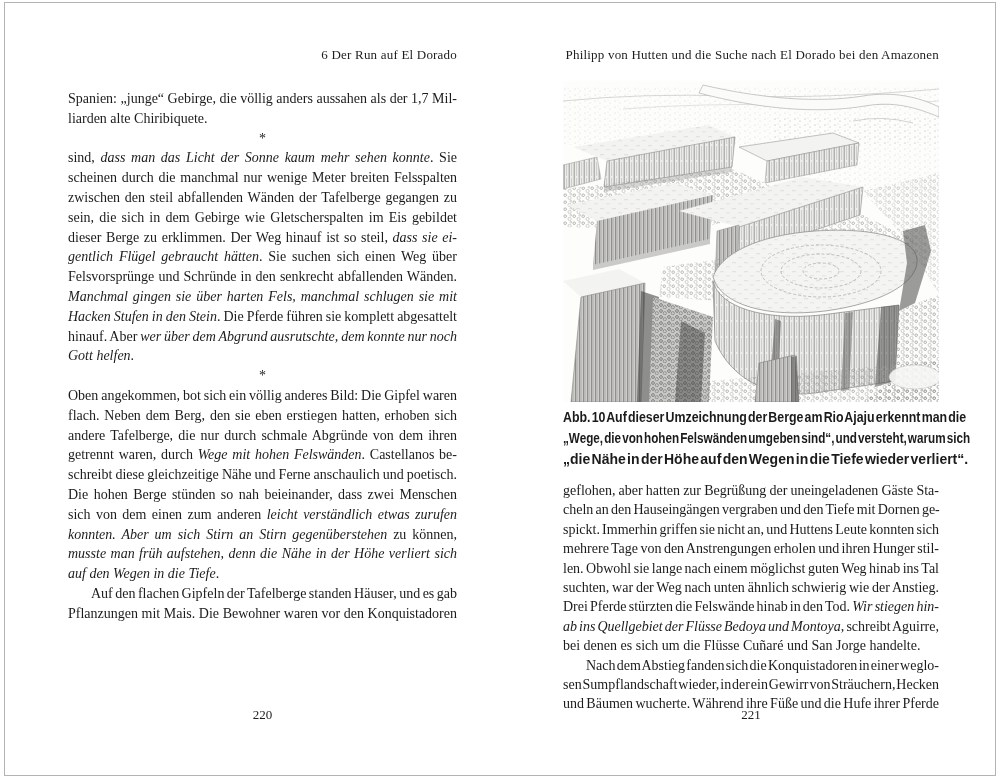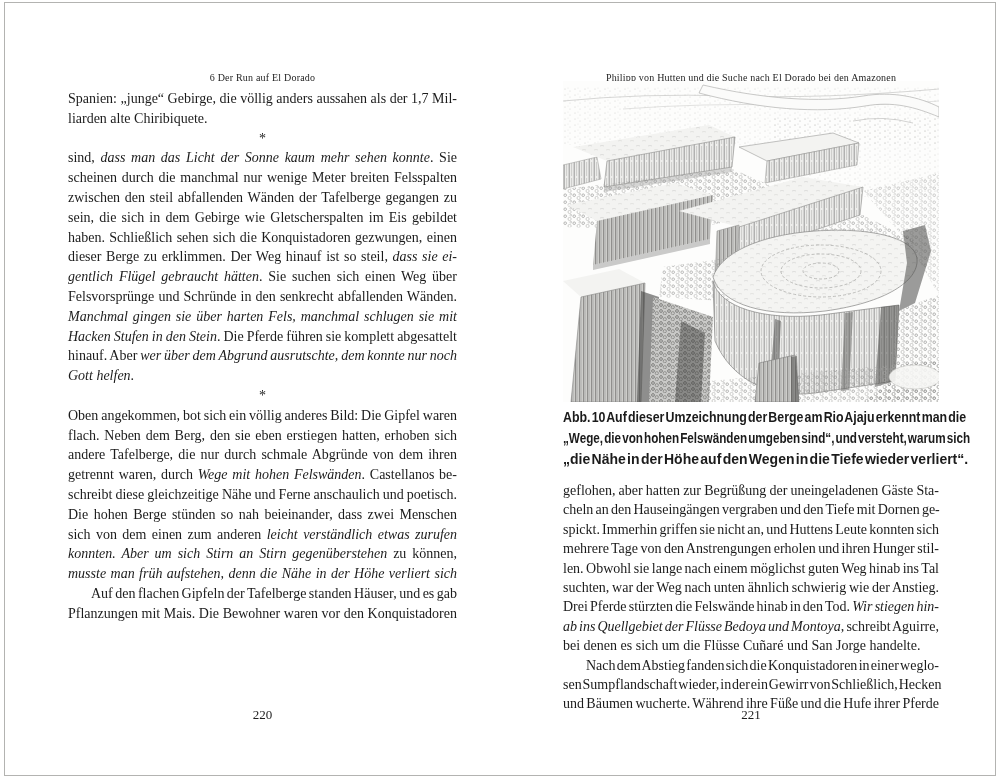--- a/index.html
+++ b/index.html
@@ -2,22 +2,22 @@
 <html><head>
 <meta charset="utf-8">
 <style>
   html,body{margin:0;padding:0;background:#ffffff;}
   #stage{position:relative;width:1000px;height:783px;background:#ffffff;overflow:hidden;
          font-family:"Liberation Serif", serif;color:#1e1e1e;}
   #frame{position:absolute;left:4px;top:2px;right:4px;bottom:7px;border:1px solid #b3b3b1;pointer-events:none;}
   .page{position:absolute;top:0;height:783px;}
   #left-page{left:68px;width:389px;}
   #right-page{left:563px;width:376px;}
-  .running-header{position:absolute;top:47px;left:0;right:0;text-align:center;
-                  font-size:10px;color:#1d1d1d;white-space:nowrap;letter-spacing:0.2px;margin-top:25px;}
+  .running-header{position:absolute;top:47px;left:0;right:0;text-align:right;
+                  font-size:13px;color:#1d1d1d;white-space:nowrap;letter-spacing:0.2px;}
   .body-text{position:absolute;left:0;right:0;}
   #left-body{top:89px;}
   #right-body{top:481px;}
   .para{margin:0;}
   .line{position:relative;height:19.8px;line-height:19.8px;font-size:14px;white-space:nowrap;
         color:#1b1b1b;overflow:visible;}
   #right-body .line{height:19.4px;line-height:19.4px;}
   .line.indent{text-indent:23px;}
   .sep{height:19.8px;line-height:19.8px;text-align:center;font-size:14px;color:#1b1b1b;}
   .page-number{position:absolute;top:707px;left:0;right:0;text-align:center;font-size:13px;color:#1d1d1d;}
@@ -39,40 +39,40 @@
         <div class="para">
           <div class="line" style="word-spacing: 0.046875px;"><span class="ln">Spanien: „junge“ Gebirge, die völlig anders aussahen als der 1,7 Mil-</span></div>
           <div class="line no-just"><span class="ln">liarden alte Chiribiquete.</span></div>
         </div>
         <div class="sep">*</div>
         <div class="para">
           <div class="line" style="word-spacing: 2.16903px;"><span class="ln">sind, <i>dass man das Licht der Sonne kaum mehr sehen konnte</i>. Sie</span></div>
           <div class="line" style="word-spacing: 1.29297px;"><span class="ln">scheinen durch die manchmal nur wenige Meter breiten Felsspalten</span></div>
           <div class="line" style="word-spacing: 1.22461px;"><span class="ln">zwischen den steil abfallenden Wänden der Tafelberge gegangen zu</span></div>
           <div class="line" style="word-spacing: 1.71719px;"><span class="ln">sein, die sich in dem Gebirge wie Gletscherspalten im Eis gebildet</span></div>
-          <div class="line" style="word-spacing: 0.863839px;"><span class="ln">haben. Schließlich sehen sich die Konquistadoren gezwungen, einen</span></div>
           <div class="line" style="word-spacing: 1.125px;"><span class="ln">dieser Berge zu erklimmen. Der Weg hinauf ist so steil, <i>dass sie ei-</i></span></div>
           <div class="line" style="word-spacing: 2.33507px;"><span class="ln"><i>gentlich Flügel gebraucht hätten</i>. Sie suchen sich einen Weg über</span></div>
           <div class="line" style="word-spacing: 0.622768px;"><span class="ln">Felsvorsprünge und Schründe in den senkrecht abfallenden Wänden.</span></div>
           <div class="line" style="word-spacing: 1.40104px;"><span class="ln"><i>Manchmal gingen sie über harten Fels, manchmal schlugen sie mit</i></span></div>
           <div class="line" style="word-spacing: -0.482812px;"><span class="ln"><i>Hacken Stufen in den Stein</i>. Die Pferde führen sie komplett abgesattelt</span></div>
           <div class="line" style="word-spacing: -0.657813px;"><span class="ln">hinauf. Aber <i>wer über dem Abgrund ausrutschte, dem konnte nur noch</i></span></div>
           <div class="line no-just"><span class="ln"><i>Gott helfen</i>.</span></div>
         </div>
         <div class="sep">*</div>
         <div class="para">
           <div class="line" style="word-spacing: -0.640625px;"><span class="ln">Oben angekommen, bot sich ein völlig anderes Bild: Die Gipfel waren</span></div>
           <div class="line" style="word-spacing: 1.33438px;"><span class="ln">flach. Neben dem Berg, den sie eben erstiegen hatten, erhoben sich</span></div>
           <div class="line" style="word-spacing: 1.66146px;"><span class="ln">andere Tafelberge, die nur durch schmale Abgründe von dem ihren</span></div>
           <div class="line" style="word-spacing: 1.25586px;"><span class="ln">getrennt waren, durch <i>Wege mit hohen Felswänden</i>. Castellanos be-</span></div>
           <div class="line" style="word-spacing: -0.408203px;"><span class="ln">schreibt diese gleichzeitige Nähe und Ferne anschaulich und poetisch.</span></div>
           <div class="line" style="word-spacing: 1.92882px;"><span class="ln">Die hohen Berge stünden so nah beieinander, dass zwei Menschen</span></div>
           <div class="line" style="word-spacing: 1.87847px;"><span class="ln">sich von dem einen zum anderen <i>leicht verständlich etwas zurufen</i></span></div>
           <div class="line" style="word-spacing: 2.42188px;"><span class="ln"><i>konnten. Aber um sich Stirn an Stirn gegenüberstehen</i> zu können,</span></div>
           <div class="line" style="word-spacing: 0.934659px;"><span class="ln"><i>musste man früh aufstehen, denn die Nähe in der Höhe verliert sich</i></span></div>
+          <div class="line no-just"><span class="ln"><i>auf den Wegen in die Tiefe</i>.</span></div>
         </div>
         <div class="para">
           <div class="line indent" style="word-spacing: -1.02031px;"><span class="ln">Auf den flachen Gipfeln der Tafelberge standen Häuser, und es gab</span></div>
           <div class="line" style="word-spacing: 0.0742188px;"><span class="ln">Pflanzungen mit Mais. Die Bewohner waren vor den Konquistadoren</span></div>
         </div>
       </div>
     <div class="page-number">220</div>
   </div>
 
   <div class="page" id="right-page">
@@ -184,19 +184,19 @@
           <div class="line" style="word-spacing: -1.33281px;"><span class="ln">spickt. Immerhin griffen sie nicht an, und Huttens Leute konnten sich</span></div>
           <div class="line" style="word-spacing: -1.06771px;"><span class="ln">mehrere Tage von den Anstrengungen erholen und ihren Hunger stil-</span></div>
           <div class="line" style="word-spacing: -0.997159px;"><span class="ln">len. Obwohl sie lange nach einem möglichst guten Weg hinab ins Tal</span></div>
           <div class="line" style="word-spacing: -0.671875px;"><span class="ln">suchten, war der Weg nach unten ähnlich schwierig wie der Anstieg.</span></div>
           <div class="line" style="word-spacing: -1.33523px;"><span class="ln">Drei Pferde stürzten die Felswände hinab in den Tod. <i>Wir stiegen hin-</i></span></div>
           <div class="line" style="word-spacing: -1.46701px;"><span class="ln"><i>ab ins Quellgebiet der Flüsse Bedoya und Montoya</i>, schreibt Aguirre,</span></div>
           <div class="line no-just"><span class="ln">bei denen es sich um die Flüsse Cuñaré und San Jorge handelte.</span></div>
         </div>
         <div class="para">
           <div class="line indent" style="word-spacing: -2.20486px;"><span class="ln">Nach dem Abstieg fanden sich die Konquistadoren in einer weglo-</span></div>
-          <div class="line" style="word-spacing: -2.6px;"><span class="ln">sen Sumpflandschaft wieder, in der ein Gewirr von Schließlich, Hecken</span></div>
+          <div class="line" style="word-spacing: -2.6px;"><span class="ln">sen Sumpflandschaft wieder, in der ein Gewirr von Sträuchern, Hecken</span></div>
           <div class="line" style="word-spacing: -1.13437px;"><span class="ln">und Bäumen wucherte. Während ihre Füße und die Hufe ihrer Pferde</span></div>
         </div>
       </div>
     <div class="page-number">221</div>
   </div>
 </div>
 
 </body></html>

